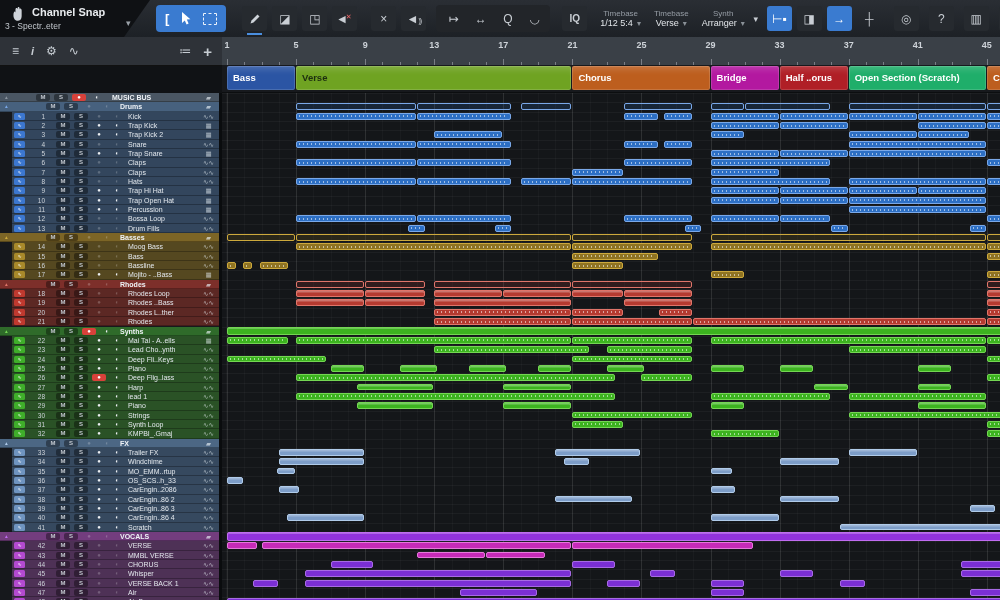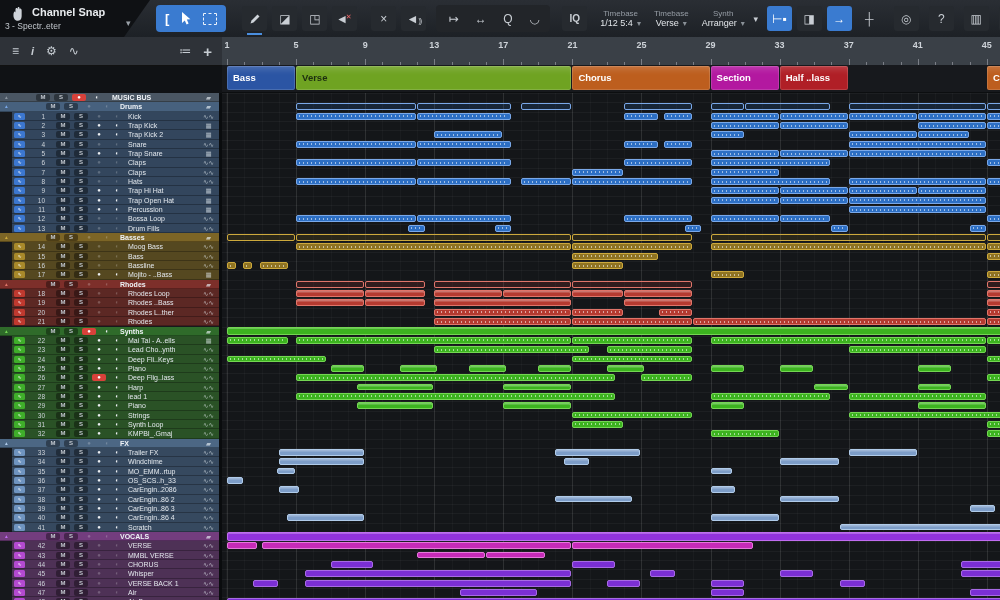--- a/index.html
+++ b/index.html
@@ -274,24 +274,27 @@
       <div class="sect" style="left: 5px; width: 68.08px; background: rgb(43, 85, 164);">
         <span style="color: rgb(255, 255, 255);">Bass</span>
       </div>
       <div class="sect" style="left: 74.08px; width: 275.32px; background: rgb(111, 163, 34);">
         <span style="color: rgb(29, 46, 16);">Verse</span>
       </div>
       <div class="sect" style="left: 350.4px; width: 137.16px; background: rgb(189, 94, 30);">
         <span style="color: rgb(255, 255, 255);">Chorus</span>
       </div>
       <div class="sect" style="left: 488.56px; width: 68.08px; background: rgb(179, 24, 160);">
-        <span style="color: rgb(255, 255, 255);">Section</span>
+        <span style="color: rgb(255, 255, 255);">Bridge</span>
       </div>
       <div class="sect" style="left: 557.64px; width: 68.08px; background: rgb(176, 31, 38);">
-        <span style="color: rgb(255, 255, 255);">Half ..lass</span>
+        <span style="color: rgb(255, 255, 255);">Half ..orus</span>
+      </div>
+      <div class="sect" style="left: 626.72px; width: 137.16px; background: rgb(31, 174, 106);">
+        <span style="color: rgb(255, 255, 255);">Open Section (Scratch)</span>
       </div>
       <div class="sect" style="left: 764.88px; width: 30.086px; background: rgb(189, 94, 30);">
         <span style="color: rgb(255, 255, 255);">Chorus</span>
       </div>
     </div>
 
   <div id="tracklist">
       <div class="trow" style="top: 0px; height: 9.34px; background: rgb(74, 86, 99);">
         <span class="farrow" style="color: rgb(138, 148, 159);">▴</span>
         <span class="sq" style="left: 36px;">M</span>

